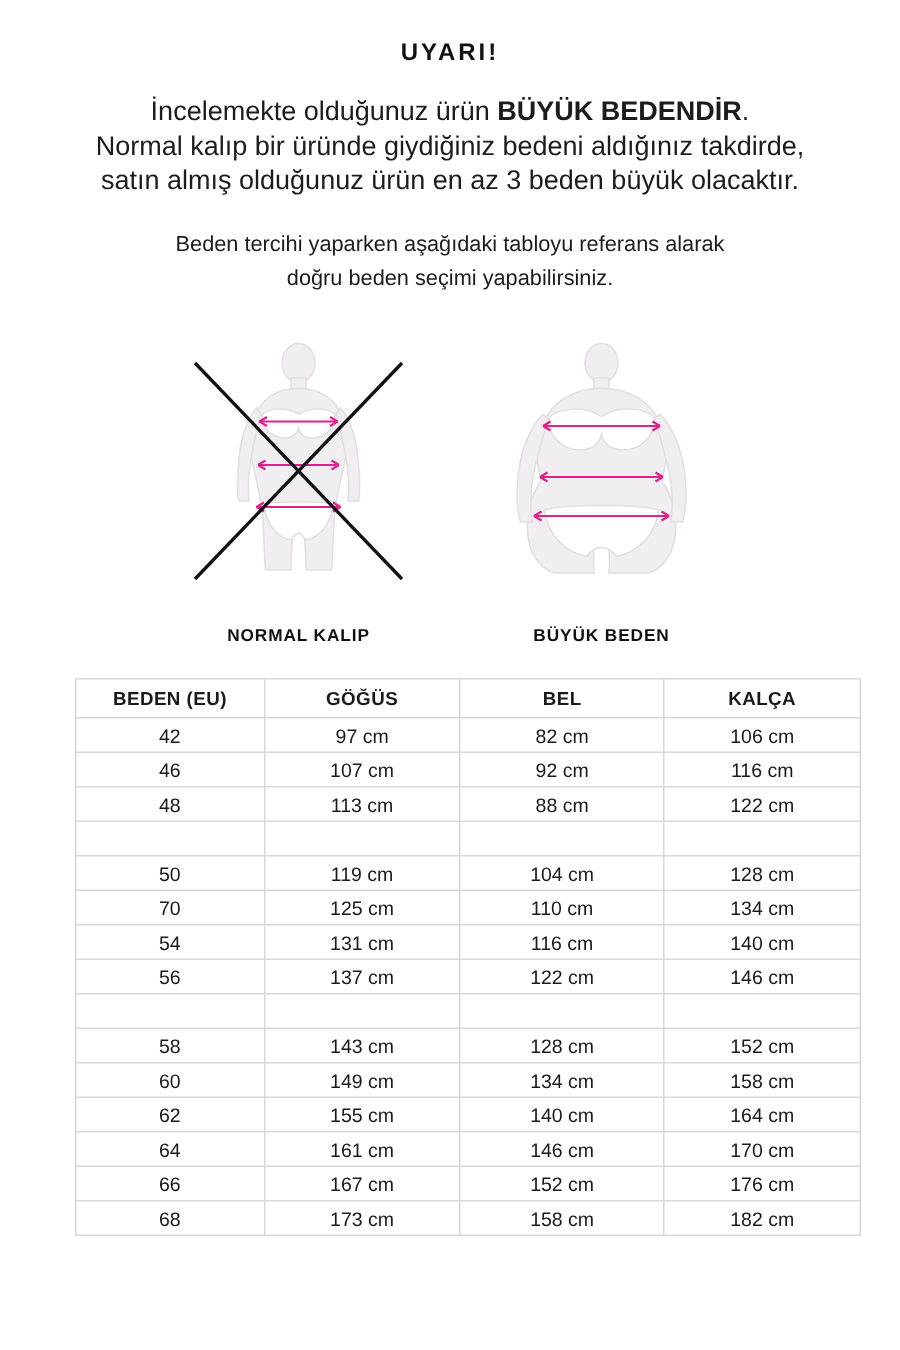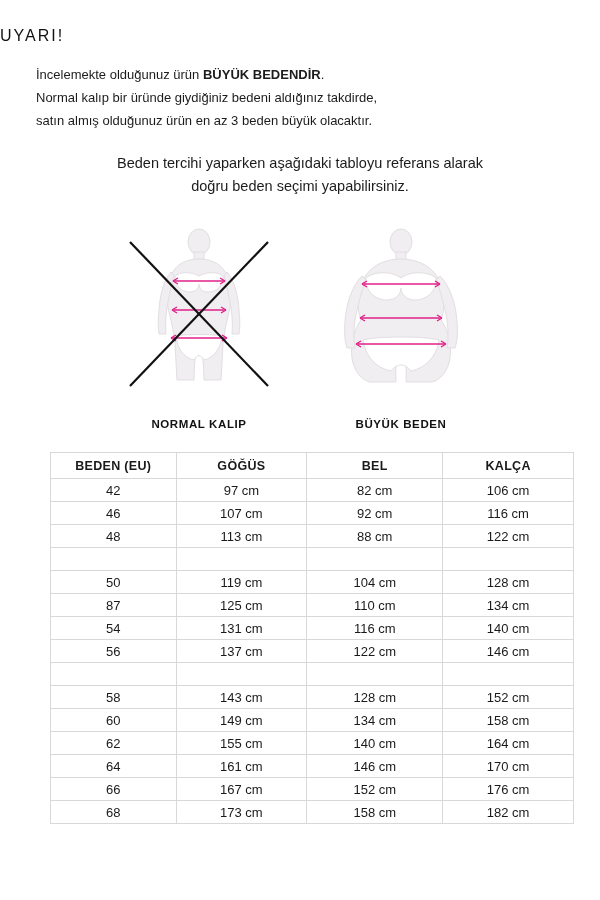--- a/index.html
+++ b/index.html
@@ -17,33 +17,34 @@
   .page {
     width: 600px;
     height: 900px;
     position: relative;
     box-sizing: border-box;
     padding: 0;
   }
 
   
   .title {
+    text-align: center;
     font-size: 16px;
-    font-weight: normal;
+    font-weight: bold;
     letter-spacing: 2px;
     margin-top: 27px;
     color: #121212;
   }
   .intro {
     margin-top: 18px;
-    text-align: left;
-    font-size: 13px;
+    text-align: center;
+    font-size: 18px;
     line-height: 23px;
     color: #1c1c1c;
-    padding: 0 36px;
+    padding: 0 26px;
   }
   .intro .bold {
     font-weight: bold;
   }
   .intro-2 {
     margin-top: 20px;
     text-align: center;
     font-size: 14.5px;
     line-height: 23px;
     color: #1c1c1c;
@@ -258,21 +259,21 @@
             <td class="col2"></td>
             <td class="col3"></td>
           </tr>
           <tr>
             <td class="col0">50</td>
             <td class="col1">119 cm</td>
             <td class="col2">104 cm</td>
             <td class="col3">128 cm</td>
           </tr>
           <tr>
-            <td class="col0">87</td>
+            <td class="col0">70</td>
             <td class="col1">125 cm</td>
             <td class="col2">110 cm</td>
             <td class="col3">134 cm</td>
           </tr>
           <tr>
             <td class="col0">54</td>
             <td class="col1">131 cm</td>
             <td class="col2">116 cm</td>
             <td class="col3">140 cm</td>
           </tr>

